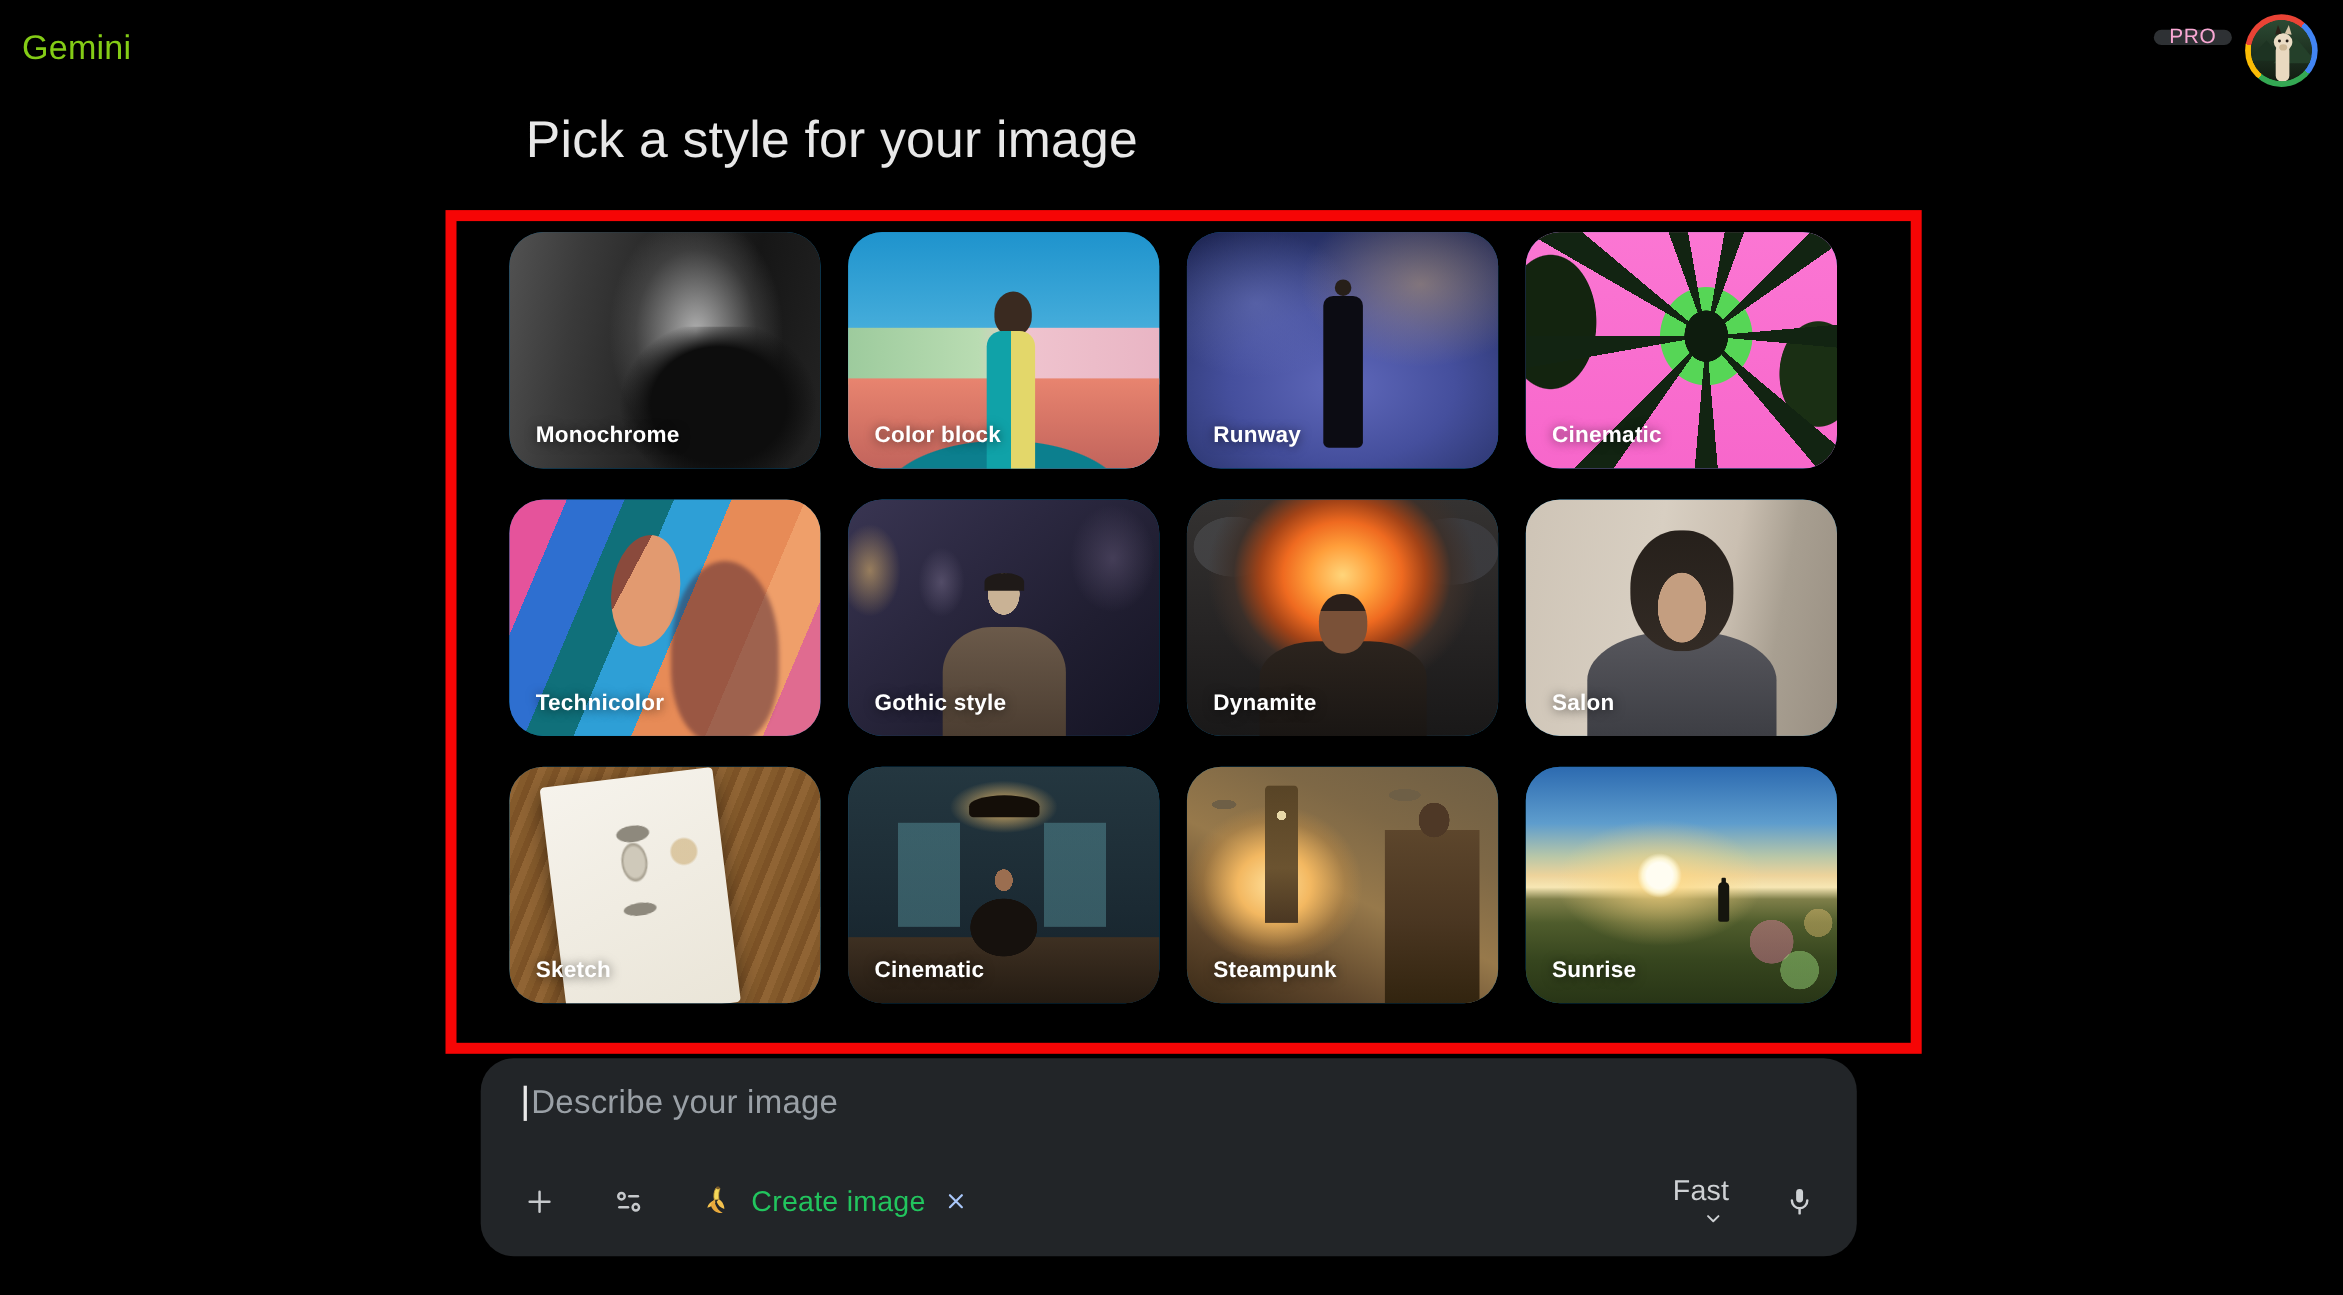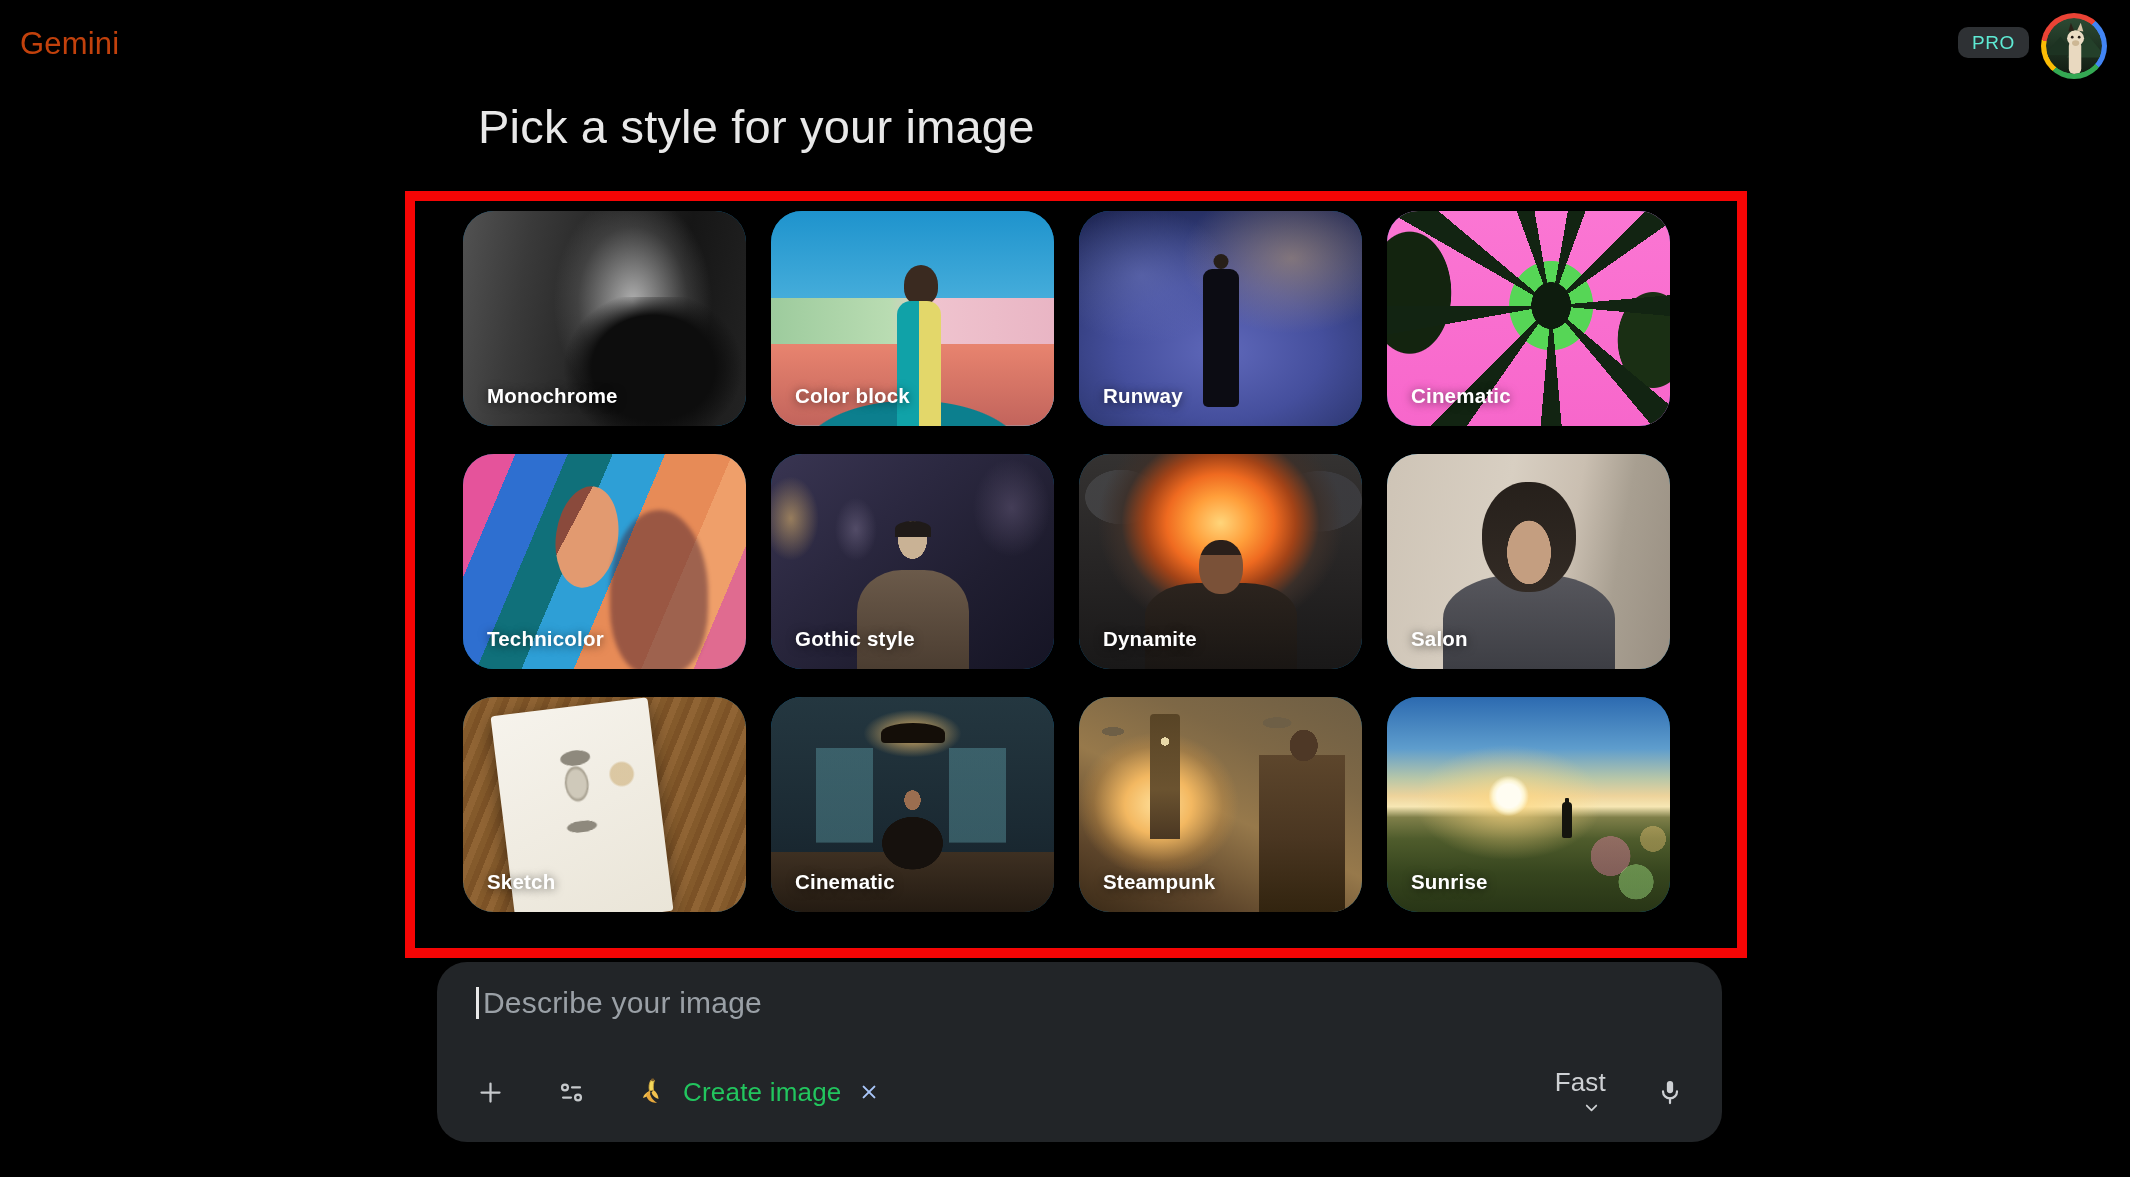--- a/index.html
+++ b/index.html
@@ -1,22 +1,22 @@
 <!DOCTYPE html>
 <html><head>
 <meta charset="utf-8">
 <style>
   html,body{margin:0;padding:0;background:#000;}
   .stage{position:relative;width:2130px;height:1177px;background:#000;overflow:hidden;
          font-family:"Liberation Sans",sans-serif;}
 
   
-  .logo{position:absolute;left:20px;top:26px;font-size:31px;font-weight:500;color:#c2410c;letter-spacing:.2px;}
-  .pro-badge{position:absolute;left:1958px;top:27px;height:31px;padding:0 14px;background:#2e3134;
-             border-radius:10px;color:#5eead4;font-size:19px;font-weight:500;letter-spacing:.6px;
+  .logo{position:absolute;left:20px;top:26px;font-size:31px;font-weight:500;color:#84cc16;letter-spacing:.2px;}
+  .pro-badge{position:absolute;left:1958px;top:27px;height:14px;padding:0 14px;background:#2e3134;
+             border-radius:10px;color:#f9a8d4;font-size:19px;font-weight:500;letter-spacing:.6px;
              display:flex;align-items:center;}
   .avatar{position:absolute;left:2041px;top:13px;width:66px;height:66px;border-radius:50%;
           background:conic-gradient(from -40deg,#ea4335 0deg 80deg,#4285f4 80deg 170deg,#34a853 170deg 260deg,#fbbc05 260deg 320deg,#ea4335 320deg 360deg);
           display:flex;align-items:center;justify-content:center;cursor:pointer;}
   .avatar svg{display:block;border-radius:50%;}
 
   
   .title{position:absolute;left:463px;top:85px;margin:15px;font-size:47px;line-height:54px;
          font-weight:400;color:#e8e8e8;letter-spacing:.2px;}
 
@@ -150,21 +150,21 @@
     radial-gradient(22px 22px at 94% 66%, rgba(240,200,120,.4) 0%, rgba(240,200,120,.4) 58%, rgba(0,0,0,0) 59%),
     linear-gradient(180deg,#2c6ab0 0%,#5e9dcd 24%,#b8c7a8 38%,#edd39b 46%,#f7e7b4 51%,#7f7f49 56%,#4f5c2c 66%,#36451e 82%,#283516 100%);}
   .art-sunrise::after{content:"";position:absolute;left:62%;top:49%;width:10px;height:36px;background:#15150e;
     border-radius:4px 4px 2px 2px;box-shadow:0 -7px 0 -3px #15150e;}
 
   
   .annotation-rect{position:absolute;left:405px;top:191px;width:1342px;height:767px;box-sizing:border-box;
                    border:10px solid #f60505;z-index:6;pointer-events:none;}
 
   
-  .composer{position:absolute;left:437px;top:962px;width:1251px;height:180px;background:#222528;border-radius:30px;z-index:7;padding-left:34px;}
+  .composer{position:absolute;left:437px;top:962px;width:1251px;height:180px;background:#222528;border-radius:30px;z-index:7;}
   .caret{position:absolute;left:39px;top:25px;width:2.5px;height:32px;background:#e9e9e9;}
   .placeholder{position:absolute;left:46px;top:24px;font-size:30px;color:#9aa0a6;letter-spacing:.2px;cursor:text;}
   .composer-row{position:absolute;left:0;right:0;top:110px;height:40px;display:flex;align-items:center;
                 padding:0 38px 0 40px;box-sizing:border-box;}
   .icon-btn{display:flex;align-items:center;justify-content:center;cursor:pointer;background:none;border:none;padding:0;}
   .btn-plus{margin-right:54px;}
   .btn-tune{margin-right:53px;}
   .chip{display:flex;align-items:center;cursor:pointer;}
   .chip .banana{margin-right:15px;}
   .chip-label{font-size:26px;font-weight:500;color:#22c55e;letter-spacing:.2px;}

